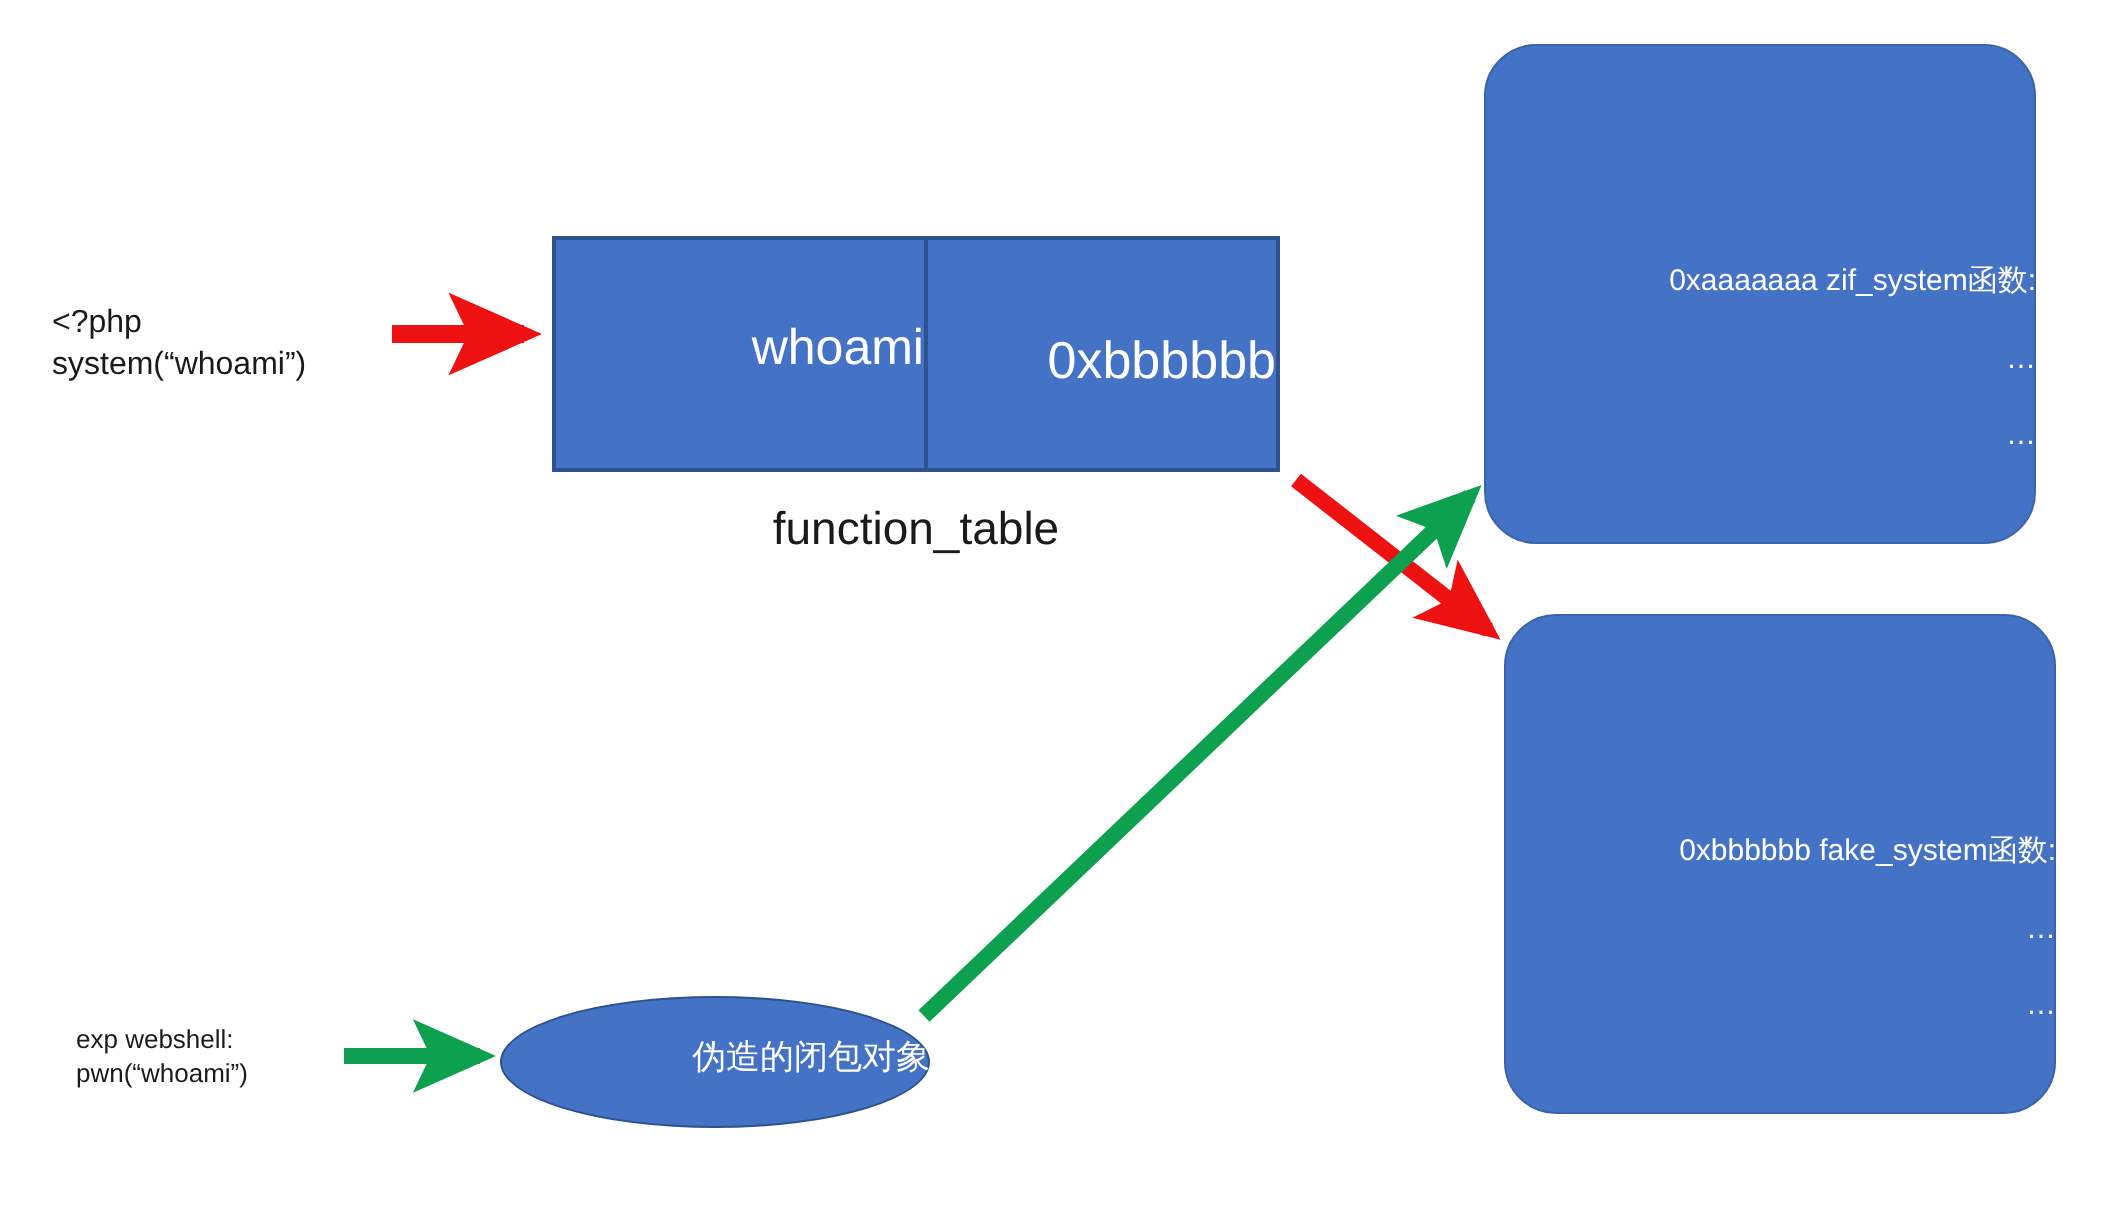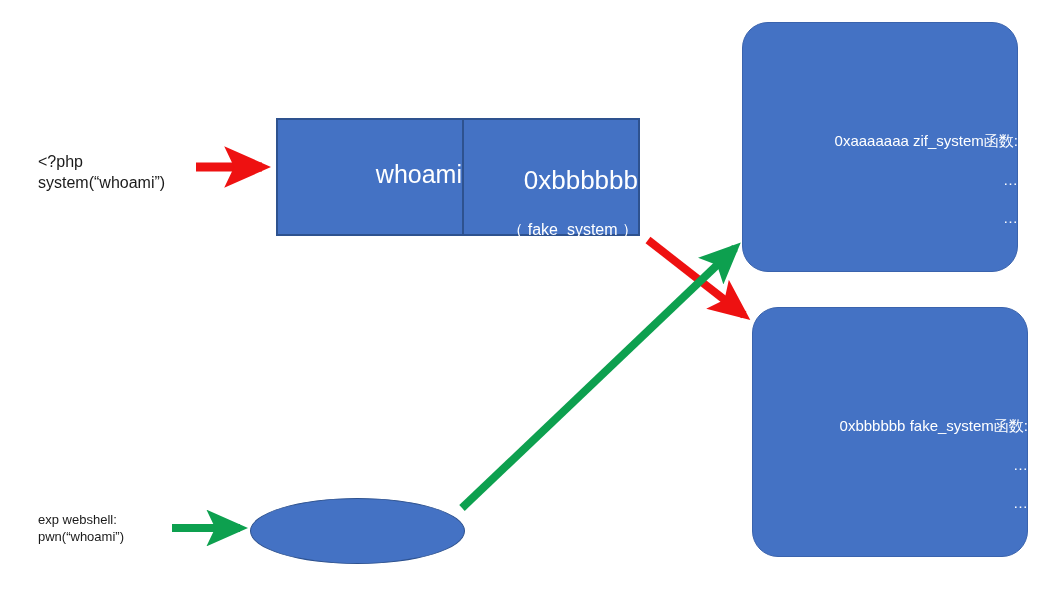--- a/index.html
+++ b/index.html
@@ -105,21 +105,21 @@
   }
   #ellipse-text {
     left: 250px;
     top: 518px;
     width: 215px;
     font-size: 17px;
   }
 
   
   #php-label {
-    left: 38px;
+    left: 26px;
     top: 151px;
     font-size: 16px;
   }
   #exp-label {
     left: 38px;
     top: 511px;
     font-size: 13px;
   }
 </style>
 </head>
@@ -157,36 +157,37 @@
   <div class="plain-text" id="php-label">&lt;?php
 system(“whoami”)</div>
 
   <div id="ft-box"></div>
   <div id="ft-divider"></div>
 
   <div class="node-text" id="ft-cell-system">whoami</div>
 
   <div class="node-text" id="ft-cell-addr">
     <span class="addr-main">0xbbbbbb</span>
-    <span class="addr-sub">（ fake_system ）</span>
   </div>
 
+  <div class="plain-text" id="ft-caption">function_table</div>
 
   <div class="round-box" id="box-zif"></div>
   <div class="node-text" id="zif-text">
     <span>0xaaaaaaa zif_system函数:</span><br>
     <span>…</span><br>
     <span>…</span>
   </div>
 
   <div class="round-box" id="box-fake"></div>
   <div class="node-text" id="fake-text">
     <span>0xbbbbbb fake_system函数:</span><br>
     <span>…</span><br>
     <span>…</span>
   </div>
 
   <div id="ellipse"></div>
+  <div class="node-text" id="ellipse-text">伪造的闭包对象</div>
 
   <div class="plain-text" id="exp-label">exp webshell:
 pwn(“whoami”)</div>
 
 </div>
 
 </body></html>

